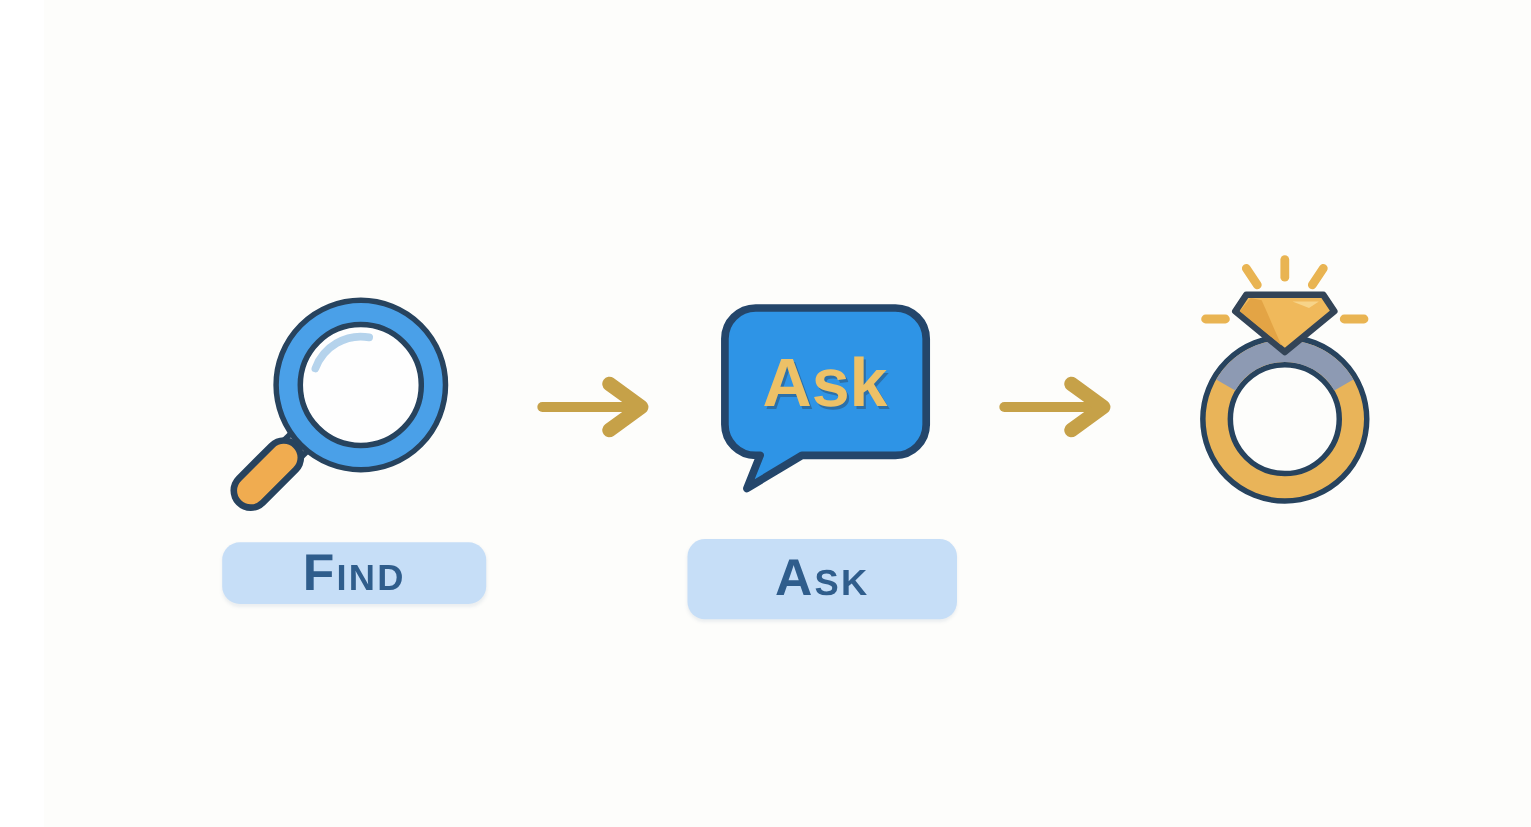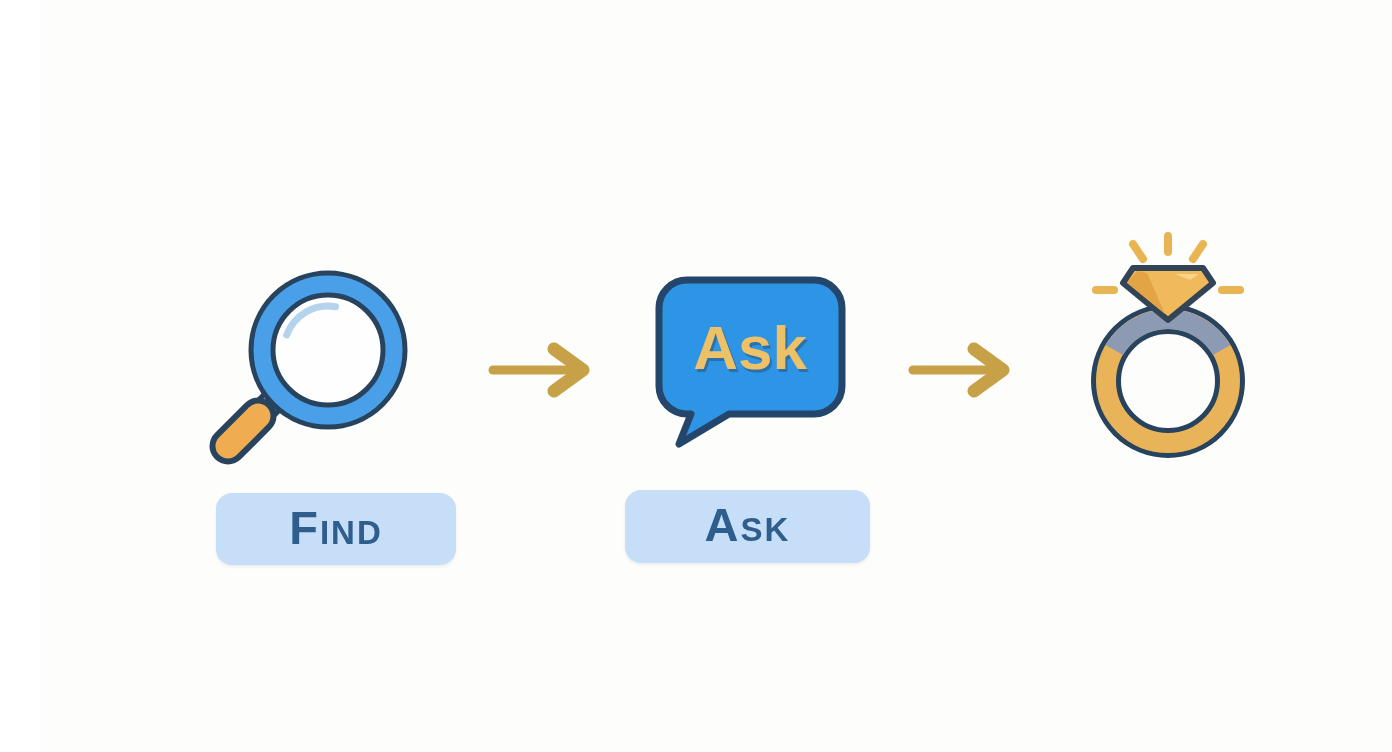--- a/index.html
+++ b/index.html
@@ -93,21 +93,21 @@
       <circle cx="85" cy="153" r="62" fill="none" stroke="#27435e" stroke-width="30"></circle>
       <circle cx="85" cy="153" r="62" fill="none" stroke="#e9b459" stroke-width="20"></circle>
       <path d="M 31.3,122 A 62 62 0 0 1 138.7,122" fill="none" stroke="#8d9ab3" stroke-width="20"></path>
 
       <polygon points="50,40 120,40 130,55 85,92 40,55" fill="#f0b95b" stroke="#334457" stroke-width="6" stroke-linejoin="round"></polygon>
       <polygon points="54,43 44,55 82,86 64,45" fill="#e3a445"></polygon>
       <polygon points="92,46 116,46 107,52" fill="#f7d489"></polygon>
     </svg>
   </div>
 
-  <div class="pill" style="left:176px;top:493px;width:240px;height:72px;">
+  <div class="pill" style="left:162px;top:493px;width:240px;height:56px;">
     <span class="pill-label">Find</span>
   </div>
 
   <div class="pill" style="left:585px;top:490px;width:245px;height:73px;">
     <span class="pill-label">Ask</span>
   </div>
 
 
 </div>
 

